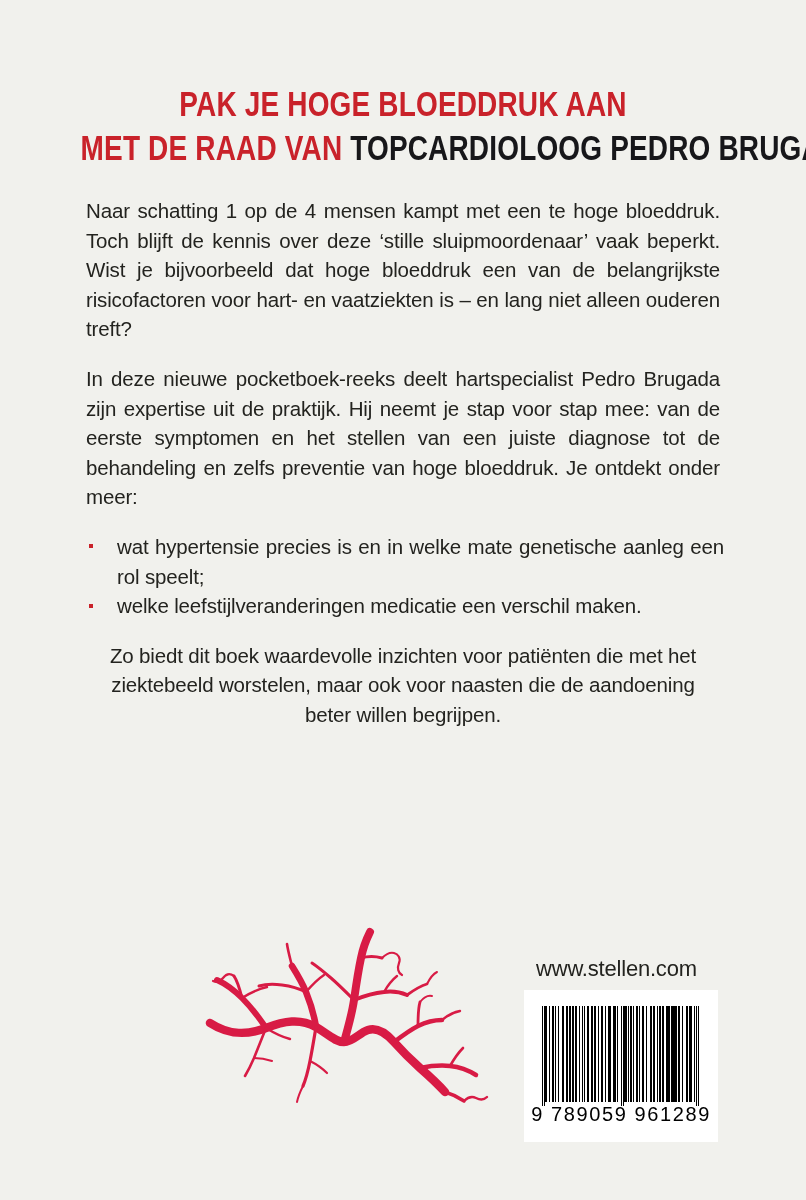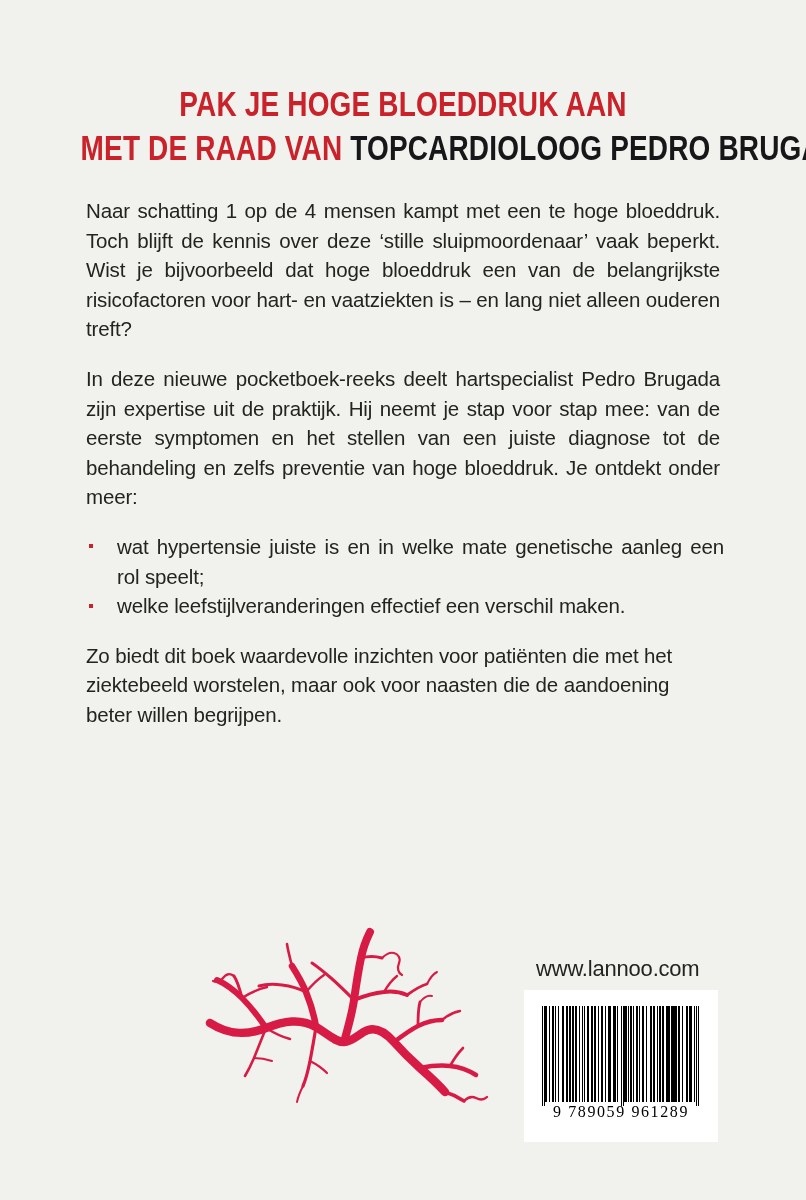--- a/index.html
+++ b/index.html
@@ -60,21 +60,21 @@
     line-height: 29.6px;
     font-weight: 400;
     letter-spacing: -0.15px;
   }
   .para {
     text-align: justify;
     margin: 0 4px 20px 0;
   }
   .para:last-child { margin-bottom: 0; }
   .para-last-left {
-    text-align: left;
+    text-align: center;
   }
 
   .bullet-list {
     list-style: none;
     margin: 0 0 20px 0;
     padding: 0;
   }
   .bullet-item {
     position: relative;
     padding-left: 31px;
@@ -135,46 +135,46 @@
   }
   .barcode-bars span {
     display: block;
     background: #000;
     height: 100%;
   }
   .barcode-bars span.guard { height: 104%; }
   .barcode-bars span.gap { background: transparent; }
   .barcode-digits {
     margin-top: 1px;
-    font-size: 16px;
+    font-size: 20px;
     letter-spacing: 1.6px;
     color: #000;
-    font-family: Liberation Serif, serif;
+    font-family: Liberation Sans, sans-serif;
     white-space: nowrap;
   }
 </style>
 </head>
 <body>
 
 <div class="cover">
 
   <div class="headline">
     <div class="headline-line headline-line-1">PAK JE HOGE BLOEDDRUK AAN</div>
     <div class="headline-line headline-line-2"><span class="hl-red">MET DE RAAD VAN </span><span class="hl-dark">TOPCARDIOLOOG PEDRO BRUGADA</span></div>
   </div>
 
   <div class="body-copy">
 
     <p class="para">Naar schatting 1 op de 4 mensen kampt met een te hoge bloeddruk. Toch blijft de kennis over deze ‘stille sluipmoordenaar’ vaak beperkt. Wist je bijvoorbeeld dat hoge bloeddruk een van de belangrijkste risicofactoren voor hart- en vaatziekten is – en lang niet alleen ouderen treft?</p>
 
     <p class="para">In deze nieuwe pocketboek-reeks deelt hartspecialist Pedro Brugada zijn expertise uit de praktijk. Hij neemt je stap voor stap mee: van de eerste symptomen en het stellen van een juiste diagnose tot de behandeling en zelfs preventie van hoge bloeddruk. Je ontdekt onder meer:</p>
 
     <ul class="bullet-list">
-      <li class="bullet-item">wat hypertensie juiste is en in welke mate genetische aanleg een rol speelt;</li>
-      <li class="bullet-item no-justify">welke leefstijlveranderingen effectief een verschil maken.</li>
+      <li class="bullet-item">wat hypertensie precies is en in welke mate genetische aanleg een rol speelt;</li>
+      <li class="bullet-item no-justify">welke leefstijlveranderingen medicatie een verschil maken.</li>
     </ul>
 
     <p class="para para-last-left">Zo biedt dit boek waardevolle inzichten voor patiënten die met het ziektebeeld worstelen, maar ook voor naasten die de aandoening beter willen begrijpen.</p>
   </div>
 
   <div class="vessel">
     <svg viewBox="0 0 300 230" xmlns="http://www.w3.org/2000/svg">
       <g fill="none" stroke="#d81b45" stroke-linecap="round" stroke-linejoin="round">
 
         <path d="M14,127 C34,140 52,139 70,132 C88,125 104,122 120,131
@@ -217,21 +217,21 @@
         <path d="M268,205 C272,201 276,200 280,202 C284,204 288,204 291,201" stroke-width="2.4"></path>
 
         <path d="M120,131 C118,143 116,155 114,165 C112,175 110,183 107,190" stroke-width="3.2"></path>
         <path d="M114,165 C120,168 126,172 131,177" stroke-width="2.2"></path>
         <path d="M107,190 C104,196 102,201 101,206" stroke-width="2"></path>
         <path d="M70,132 C78,137 86,141 94,143" stroke-width="2.4"></path>
       </g>
     </svg>
   </div>
 
-  <div class="publisher-url">www.lannoo.com</div>
+  <div class="publisher-url">www.stellen.com</div>
 
   <div class="barcode-box">
     <div class="barcode-bars" id="barcode-bars">
         <span class="guard" style="width: 0.634202%;"></span>
         <span class="gap" style="width: 0.634202%;"></span>
         <span class="guard" style="width: 0.634202%;"></span>
         <span style="width: 1.10985%;"></span>
         <span class="gap" style="width: 1.10985%;"></span>
         <span style="width: 1.10985%;"></span>
         <span class="gap" style="width: 1.10985%;"></span>

